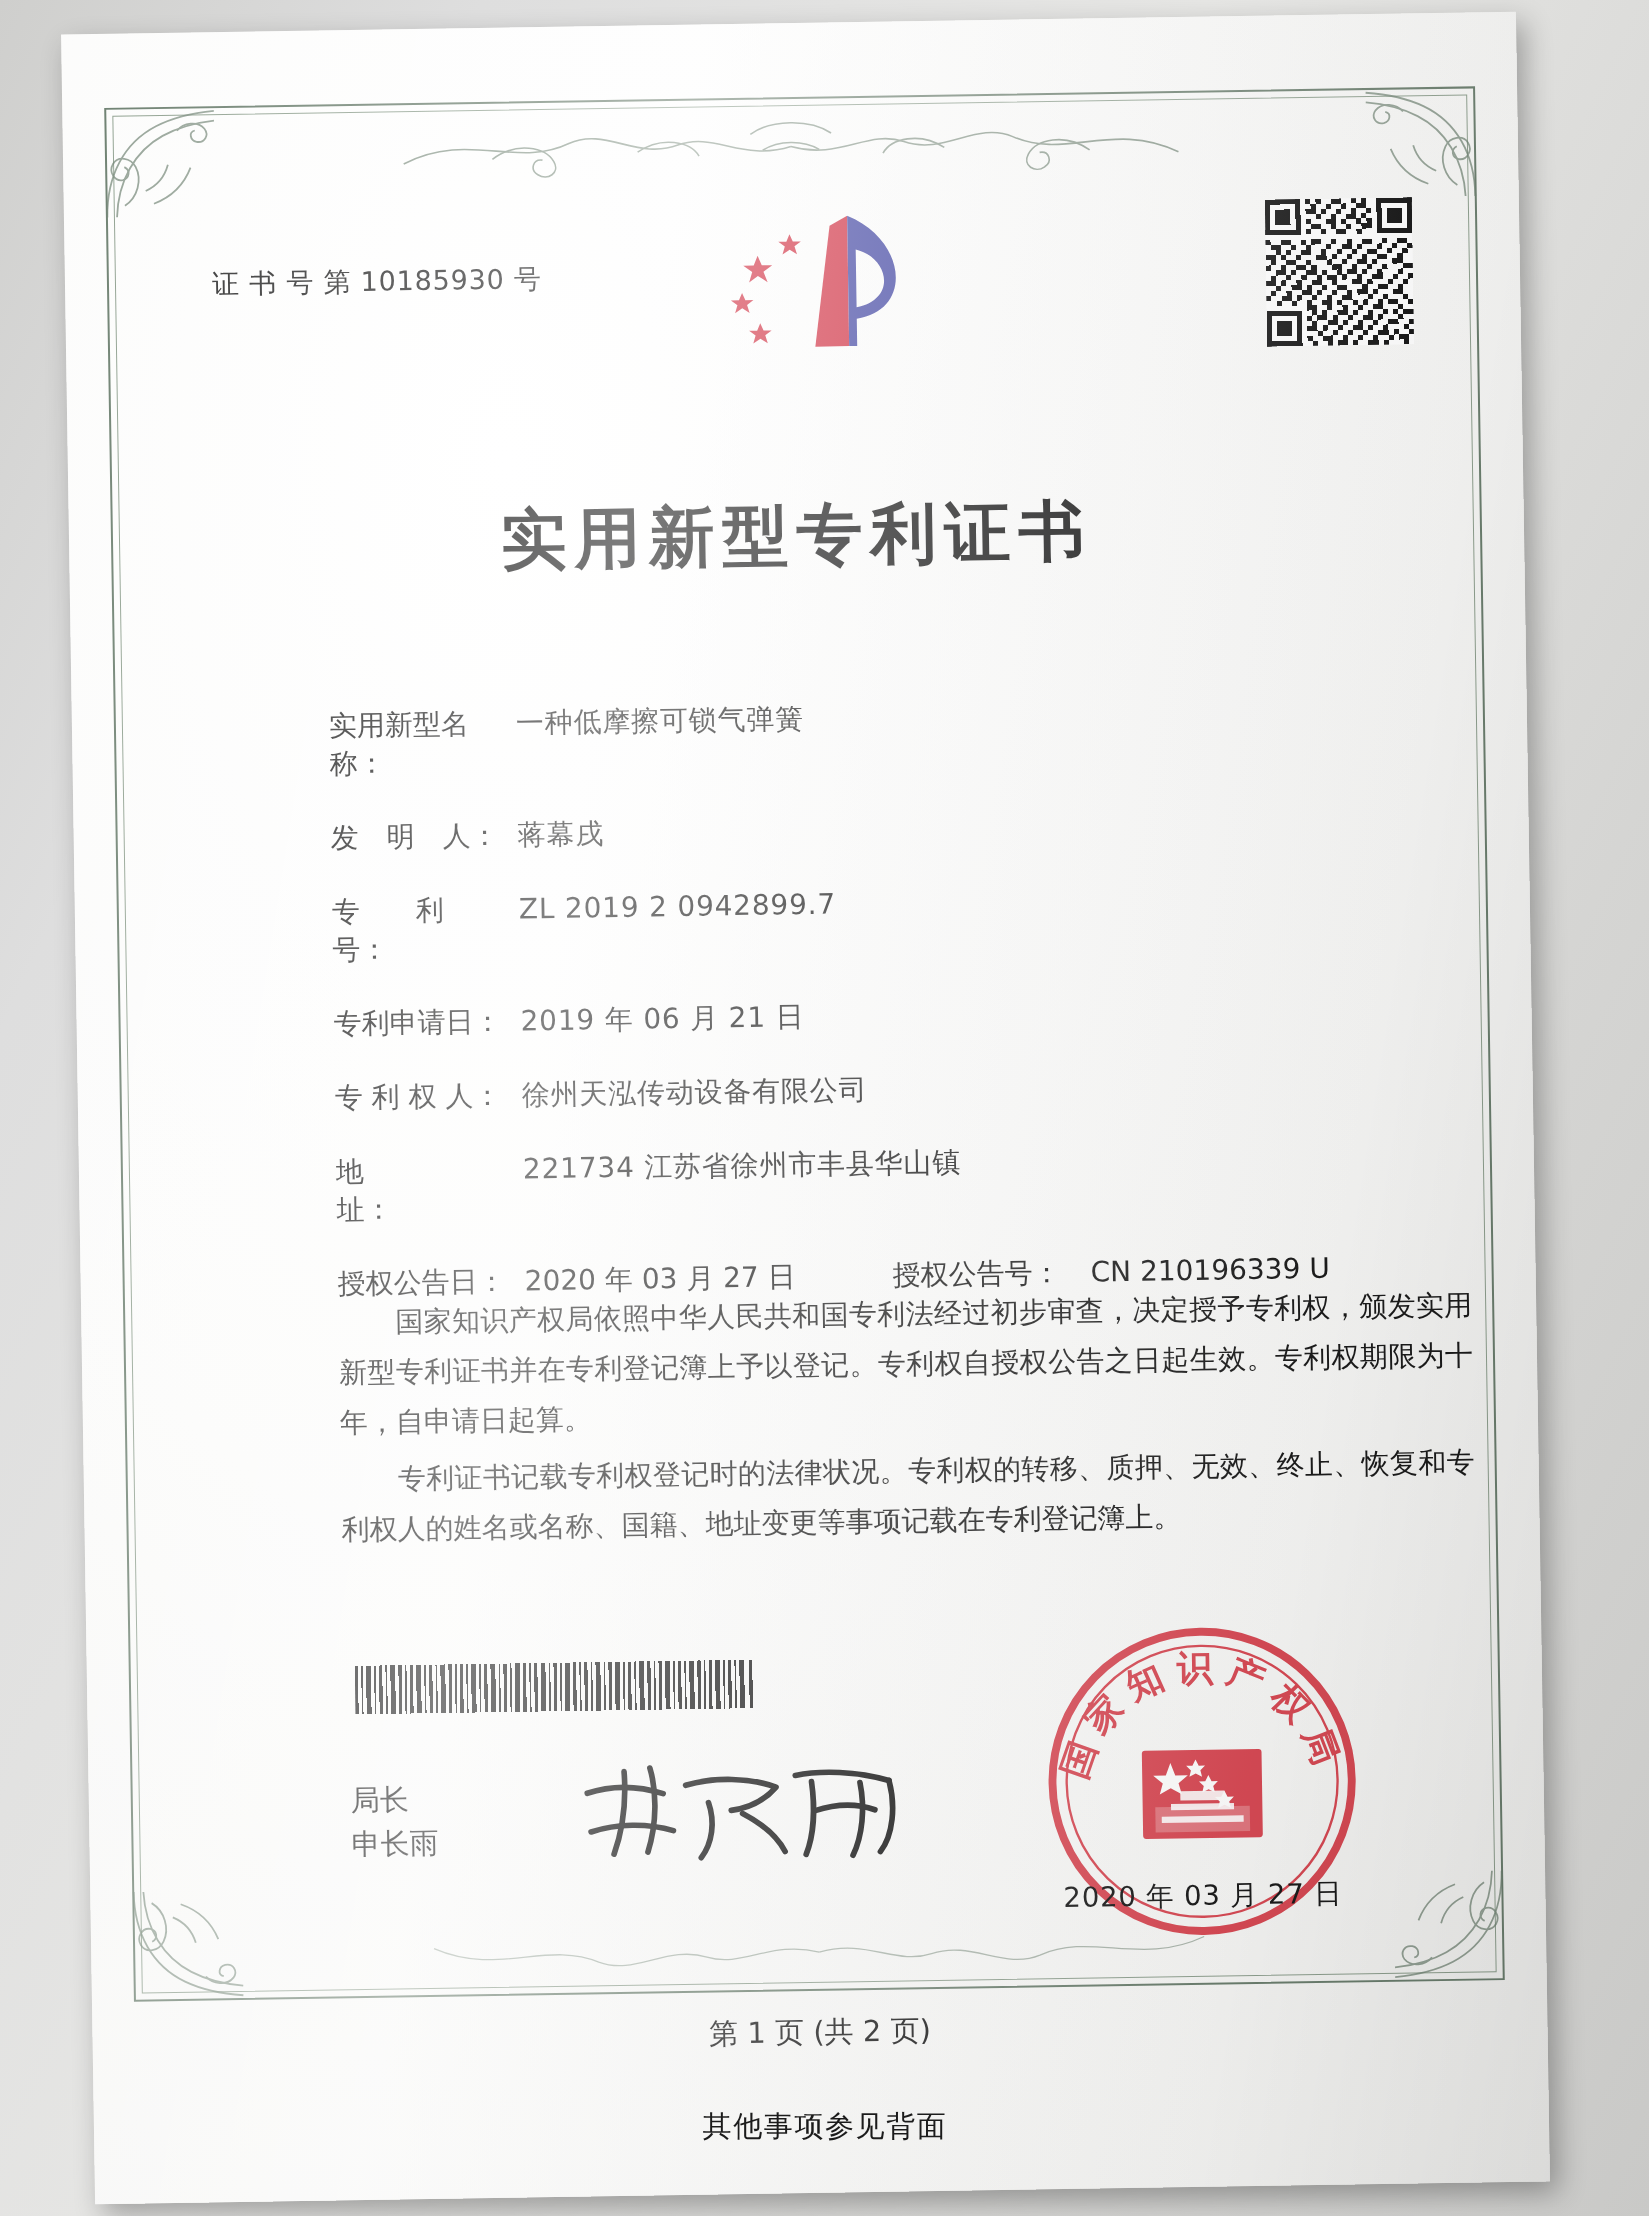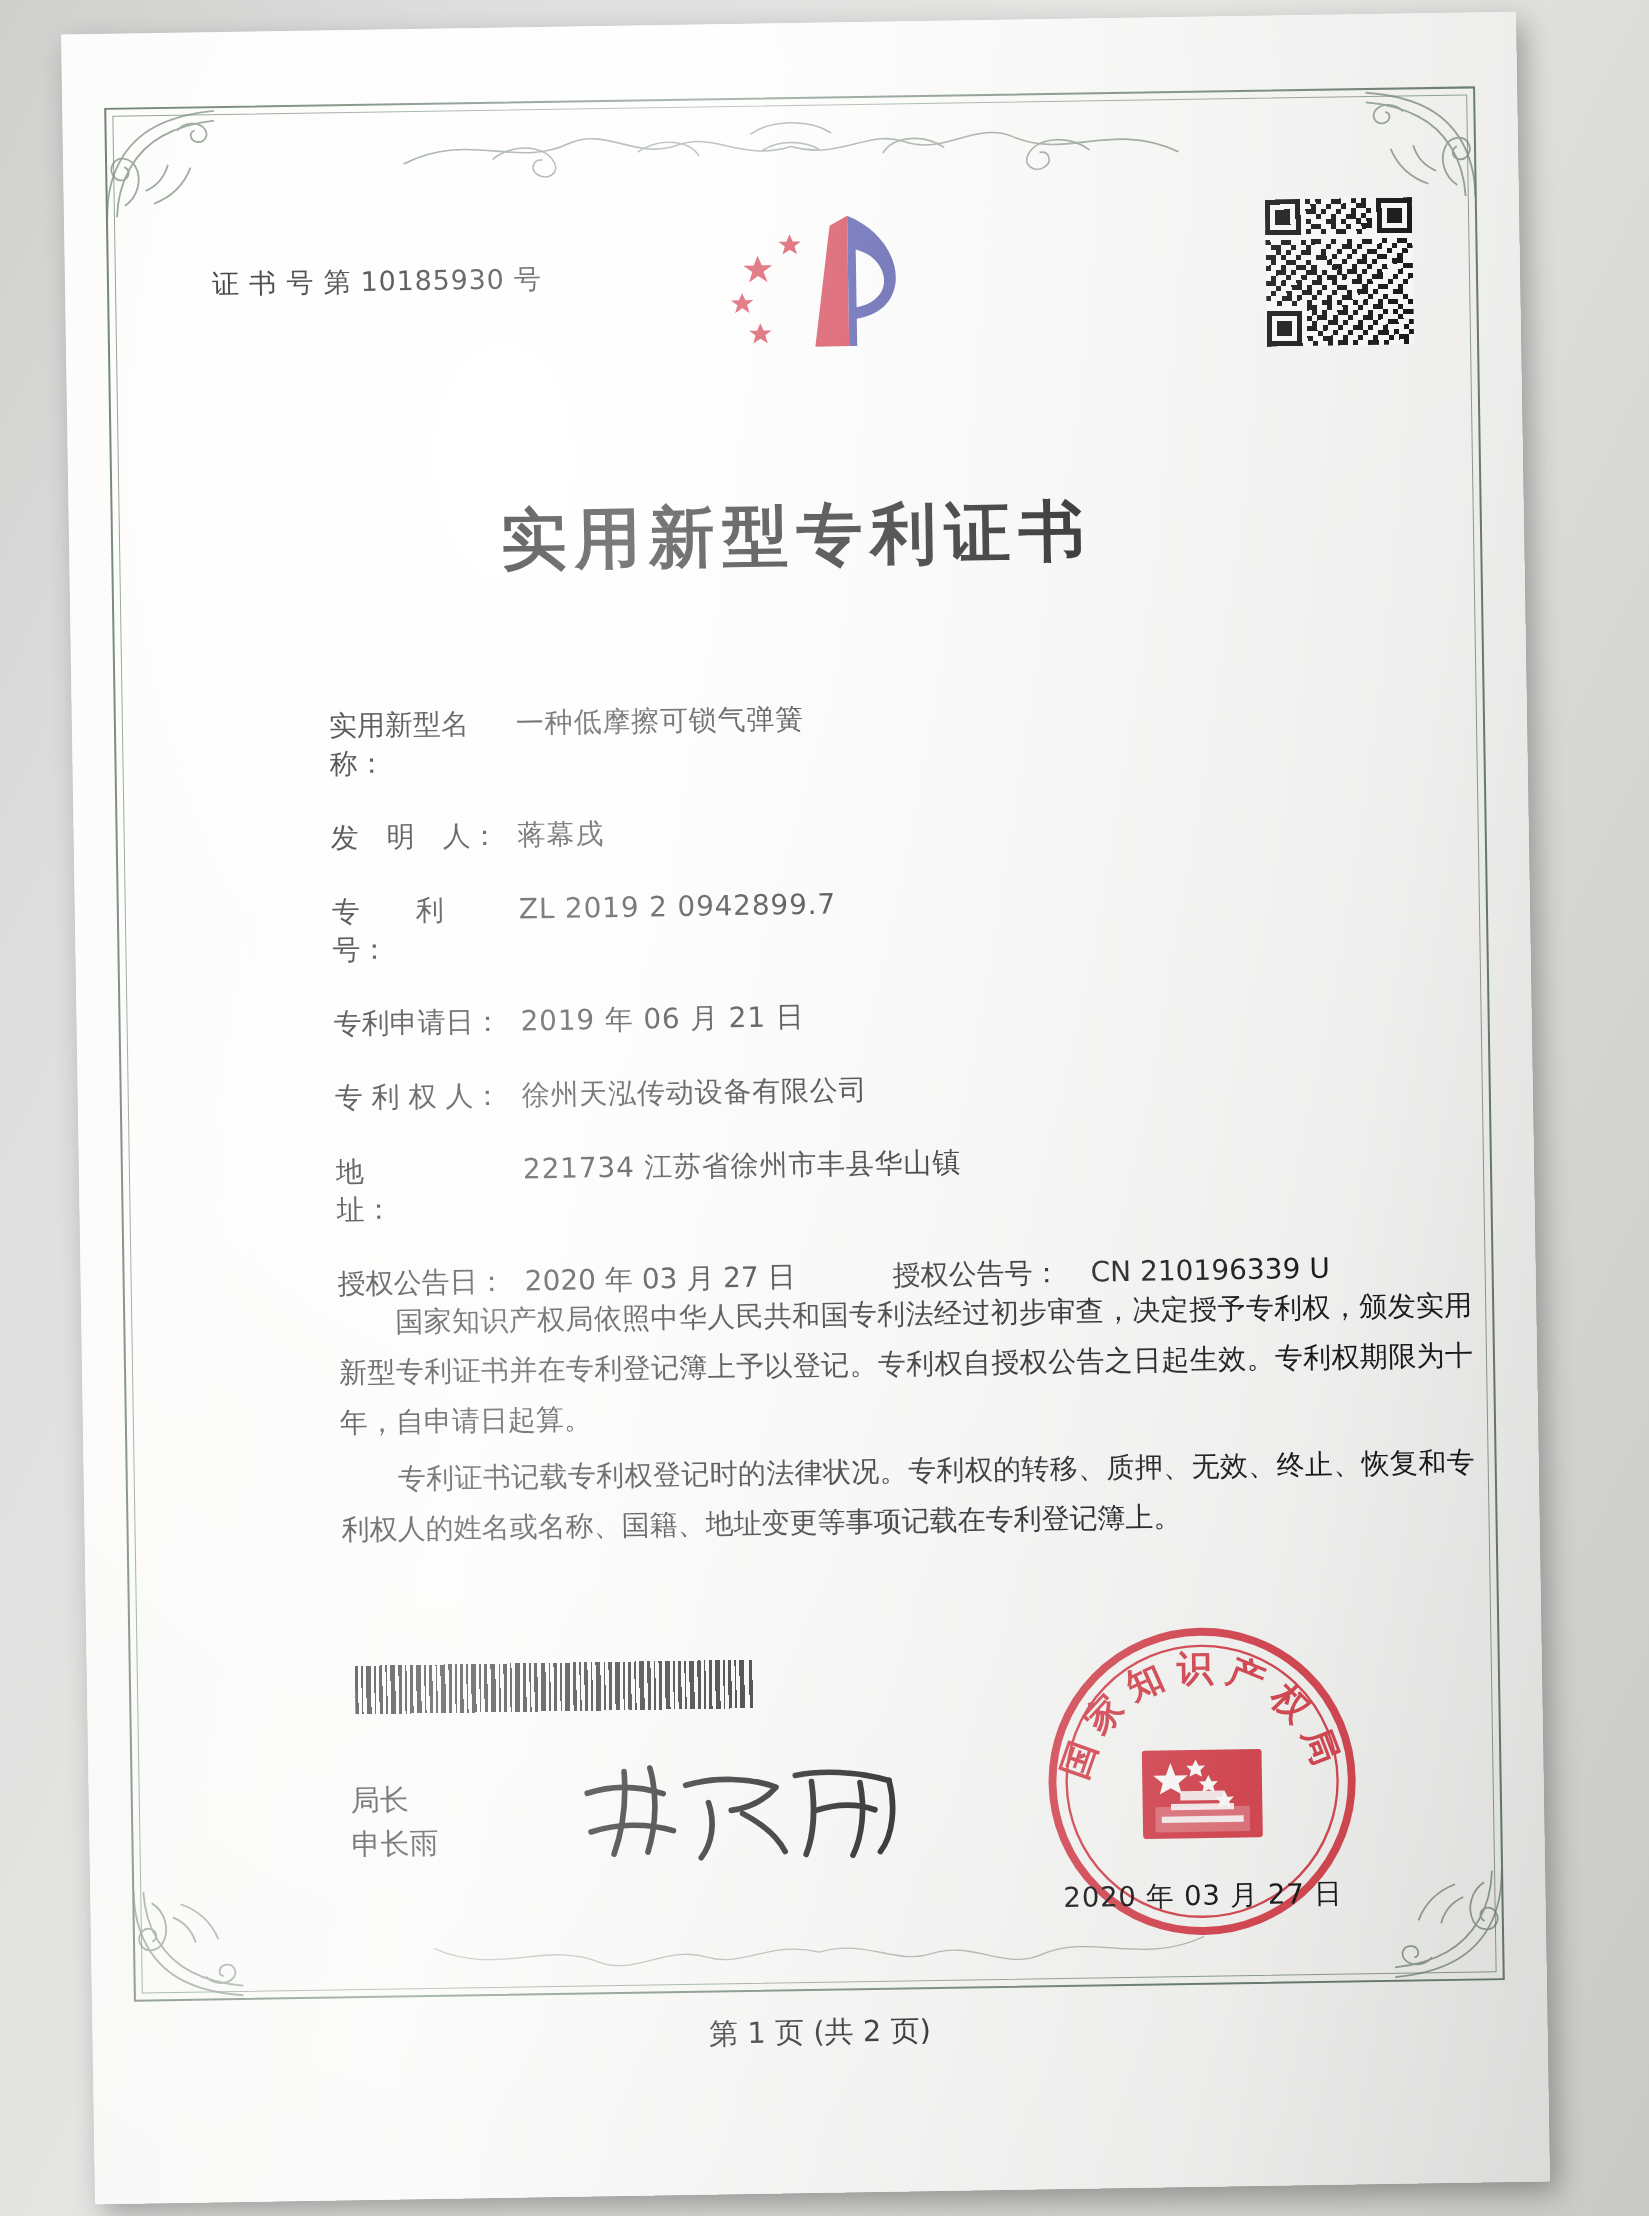--- a/index.html
+++ b/index.html
@@ -724,14 +724,15 @@
         <g fill="#d4333f">
           <polygon points="100,168 104,178 115,178 106,185 110,196 100,189 90,196 94,185 85,178 96,178" opacity="0"></polygon>
         </g>
       </svg>
     </div>
     <div class="seal-date">2020 年 03 月 27 日</div>
 
     <div class="page-no">第 1 页 (共 2 页)</div>
   </div>
 
+  <div class="back-note">其他事项参见背面</div>
 </div>
 
 
 </body></html>

